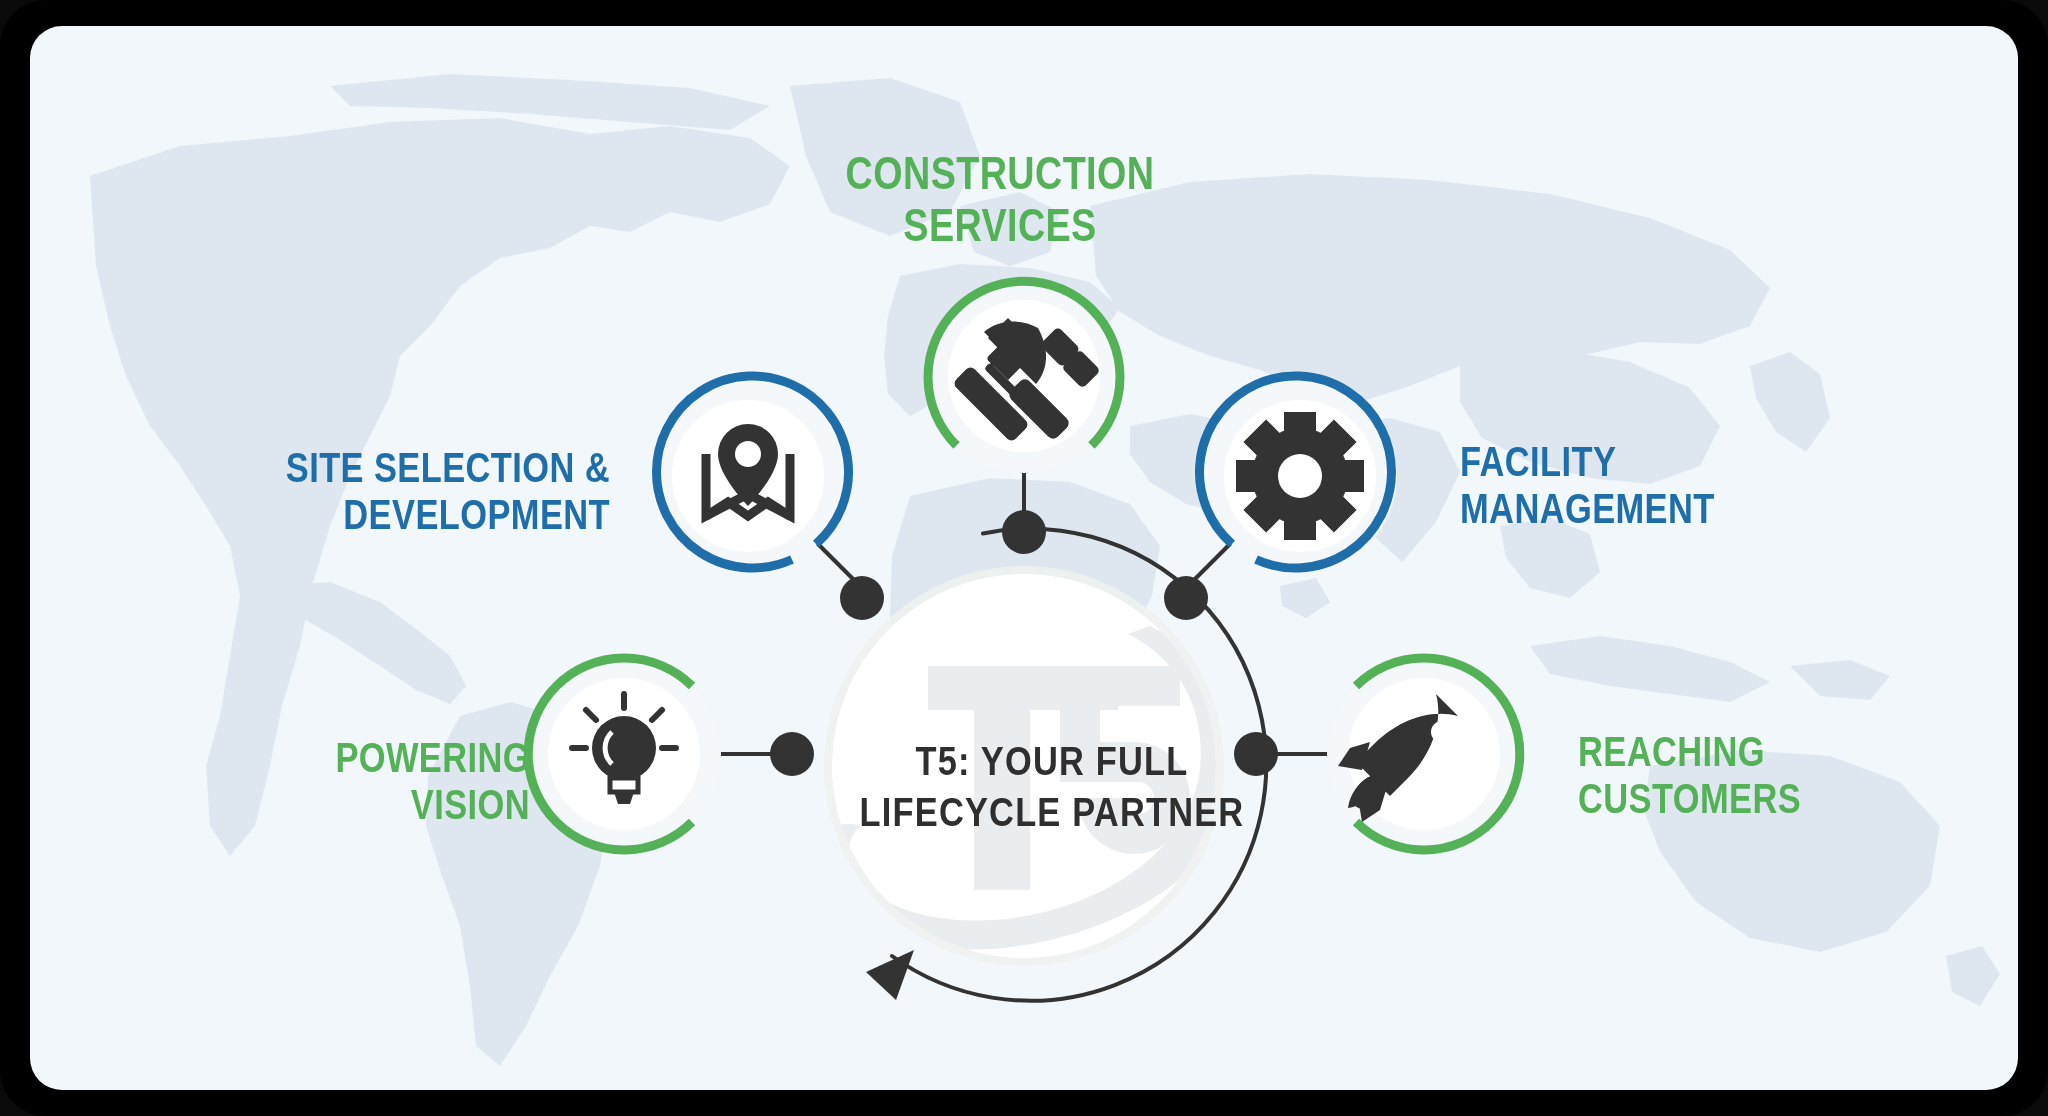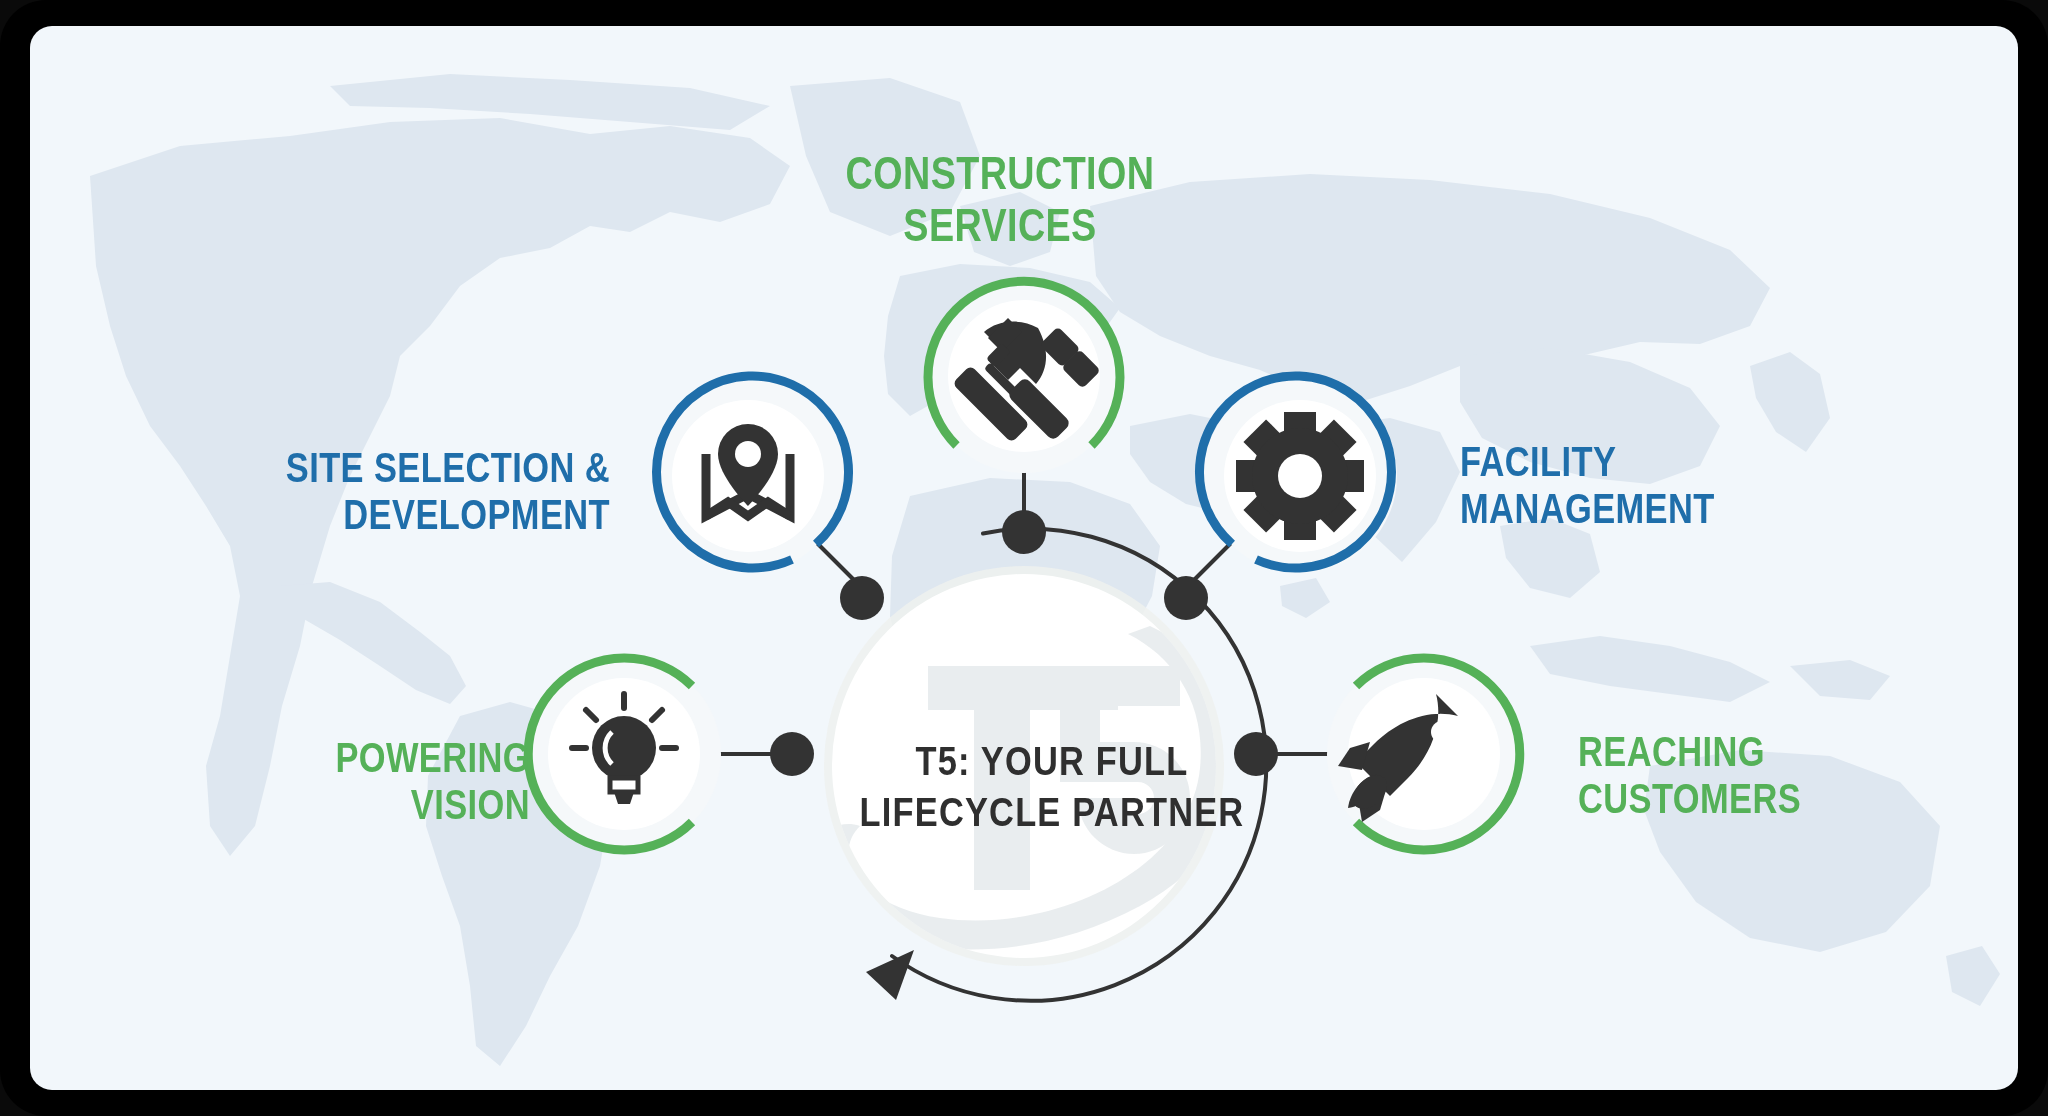--- a/index.html
+++ b/index.html
@@ -22,21 +22,21 @@
     background: #000000;
     border-radius: 46px;
     box-sizing: border-box;
     padding: 26px 30px 26px 30px;
   }
   #canvas {
     position: relative;
     width: 100%;
     height: 100%;
     background: #f2f7fb;
-    border-radius: 22px;
+    border-radius: 32px;
     overflow: hidden;
   }
 
   
   #worldmap {
     position: absolute;
     left: 0; top: 0;
     width: 100%;
     height: 100%;
     opacity: 1;

